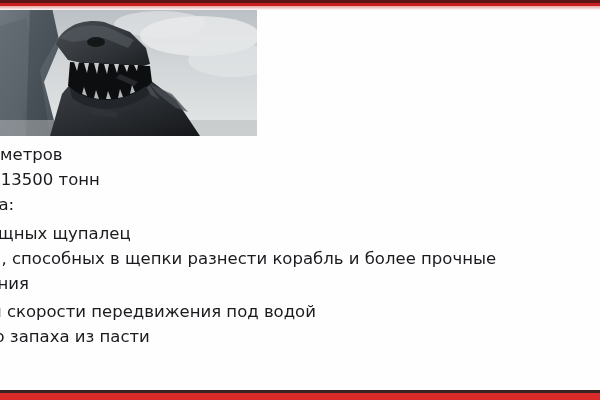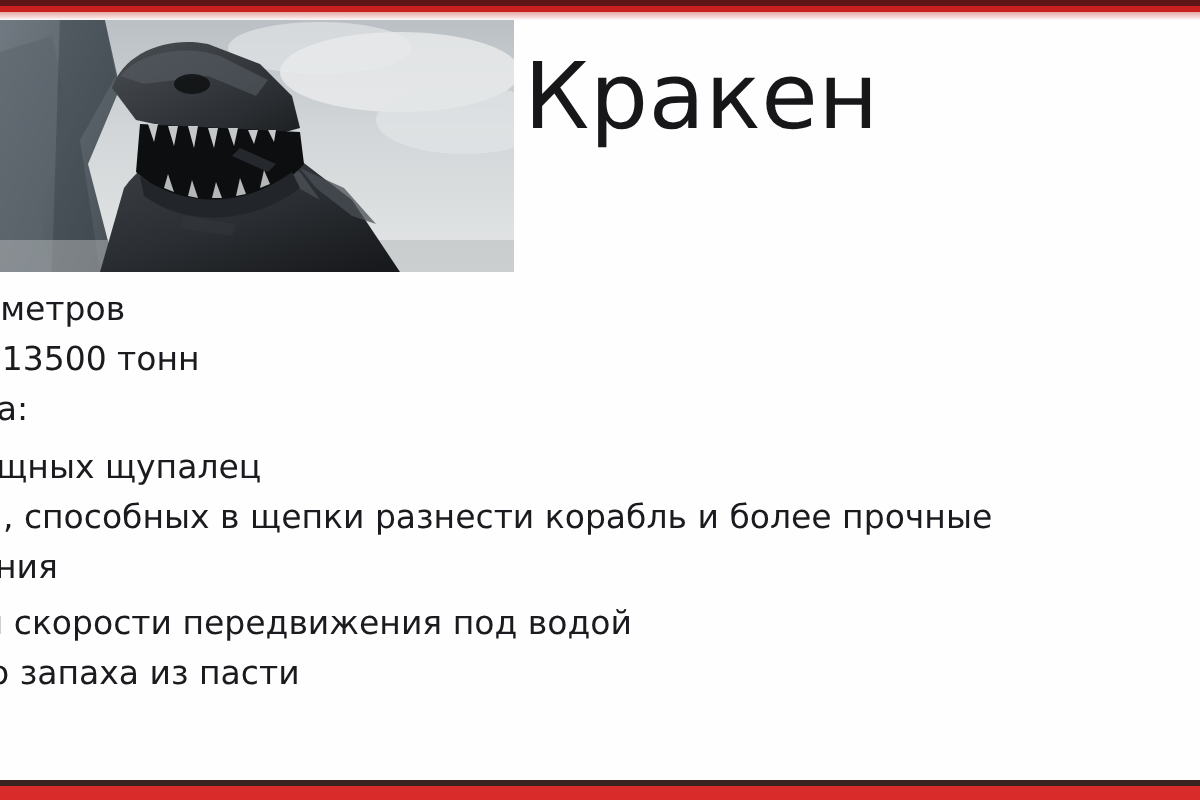--- a/index.html
+++ b/index.html
@@ -202,21 +202,20 @@
         <polygon points="130,86 135,84 132,77"></polygon>
       </g>
 
       <path d="M120 66 L138 74 L134 78 L116 70 Z" fill="#3d4248" opacity="0.5"></path>
       <path d="M92 100 L118 104 L116 110 L90 106 Z" fill="#33383d" opacity="0.5"></path>
 
       <rect x="0" y="0" width="257" height="128" fill="none"></rect>
     </svg>
   </div>
 
-  <div class="title">Кракен</div>
 
   <div class="body-text">
     <div class="line clip-left l1">≈90 метров</div>
     <div class="line clip-left l2">≈13500 тонн</div>
     <div class="line clip-left l3">ен из-за:</div>
     <div class="line clip-left l4">нных и мощных щупалец</div>
     <div class="line clip-left l5">юстей, способных в щепки разнести корабль и более прочные</div>
     <div class="line clip-left l6">пления</div>
     <div class="line clip-left l7">ьшой скорости передвижения под водой</div>
     <div class="line clip-left l8">хого запаха из пасти</div>

